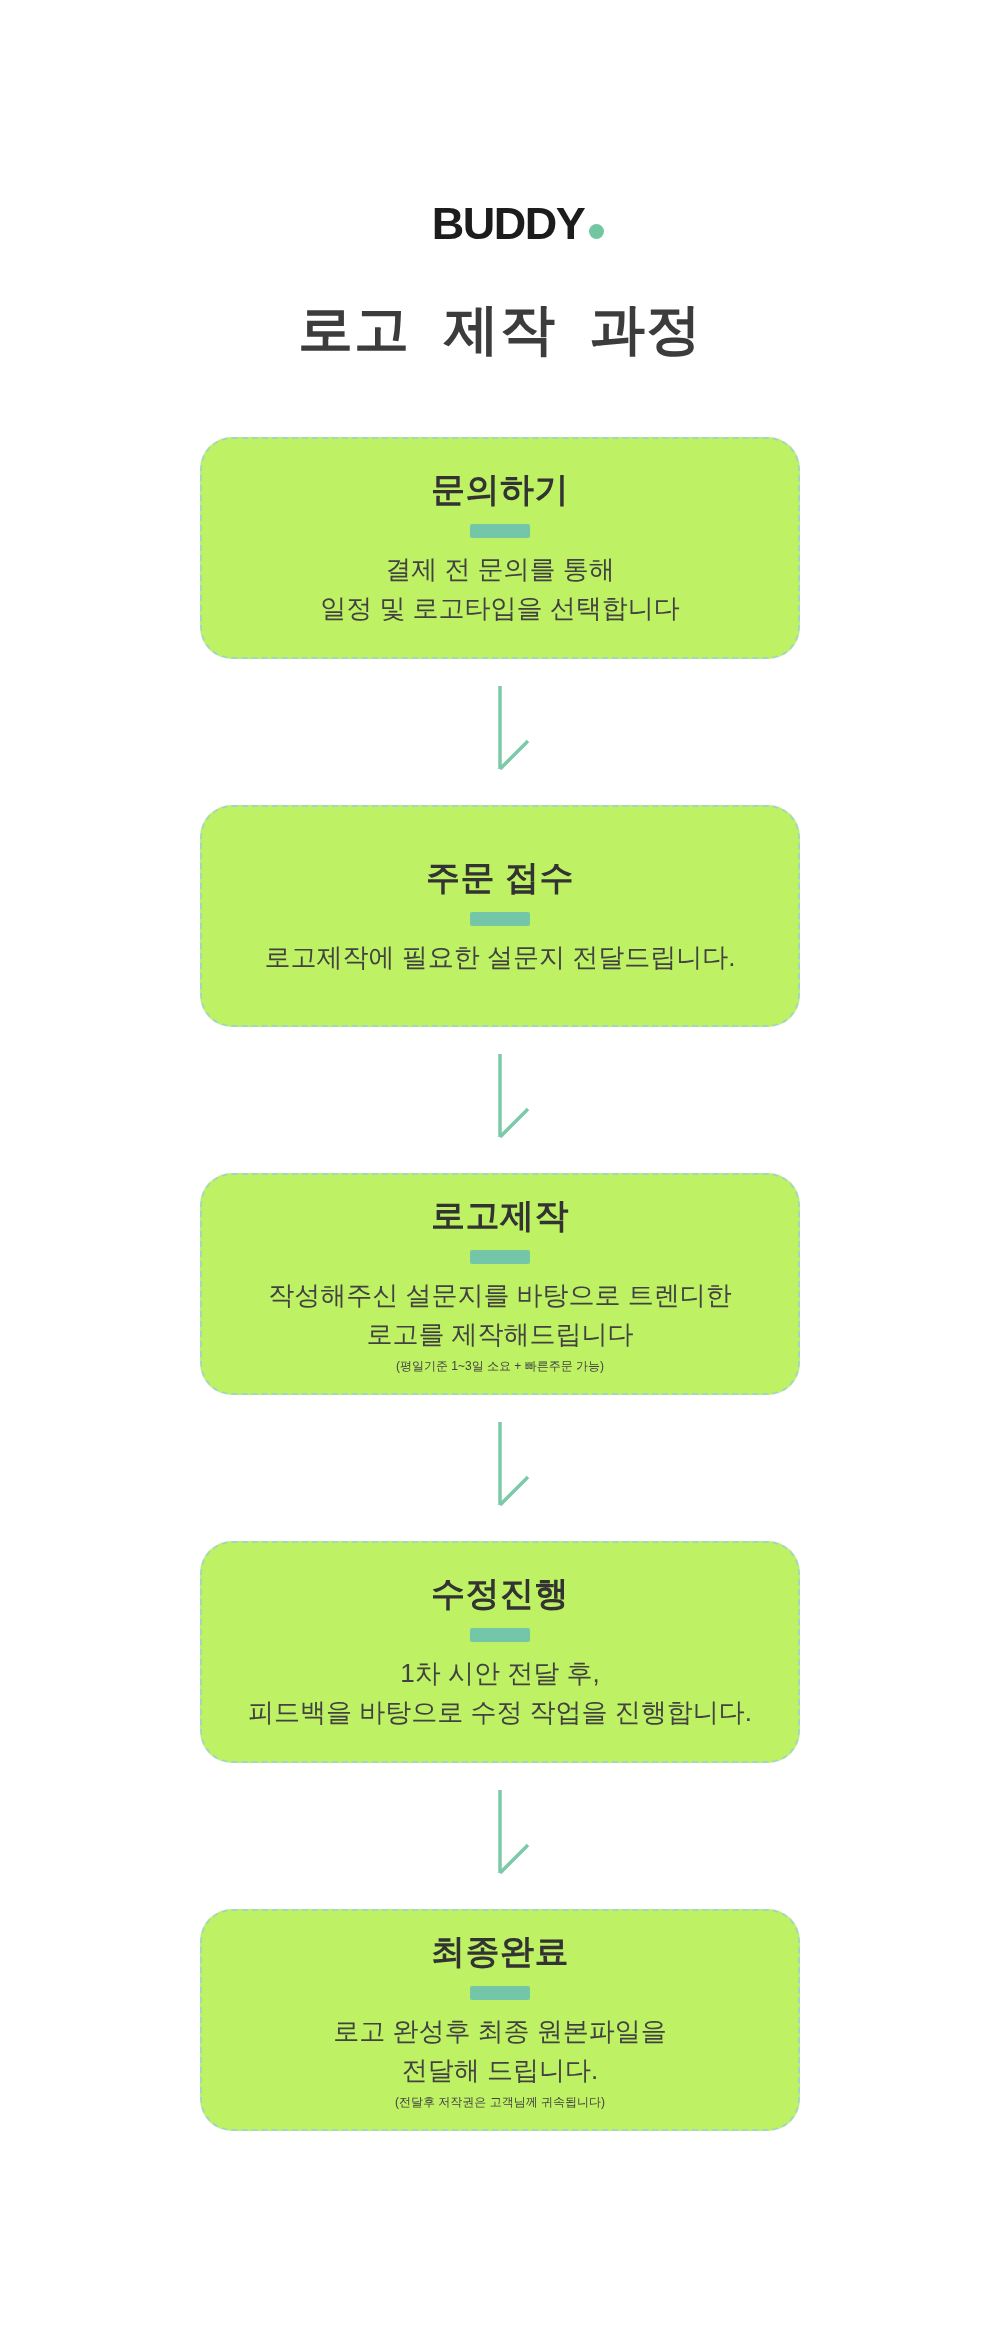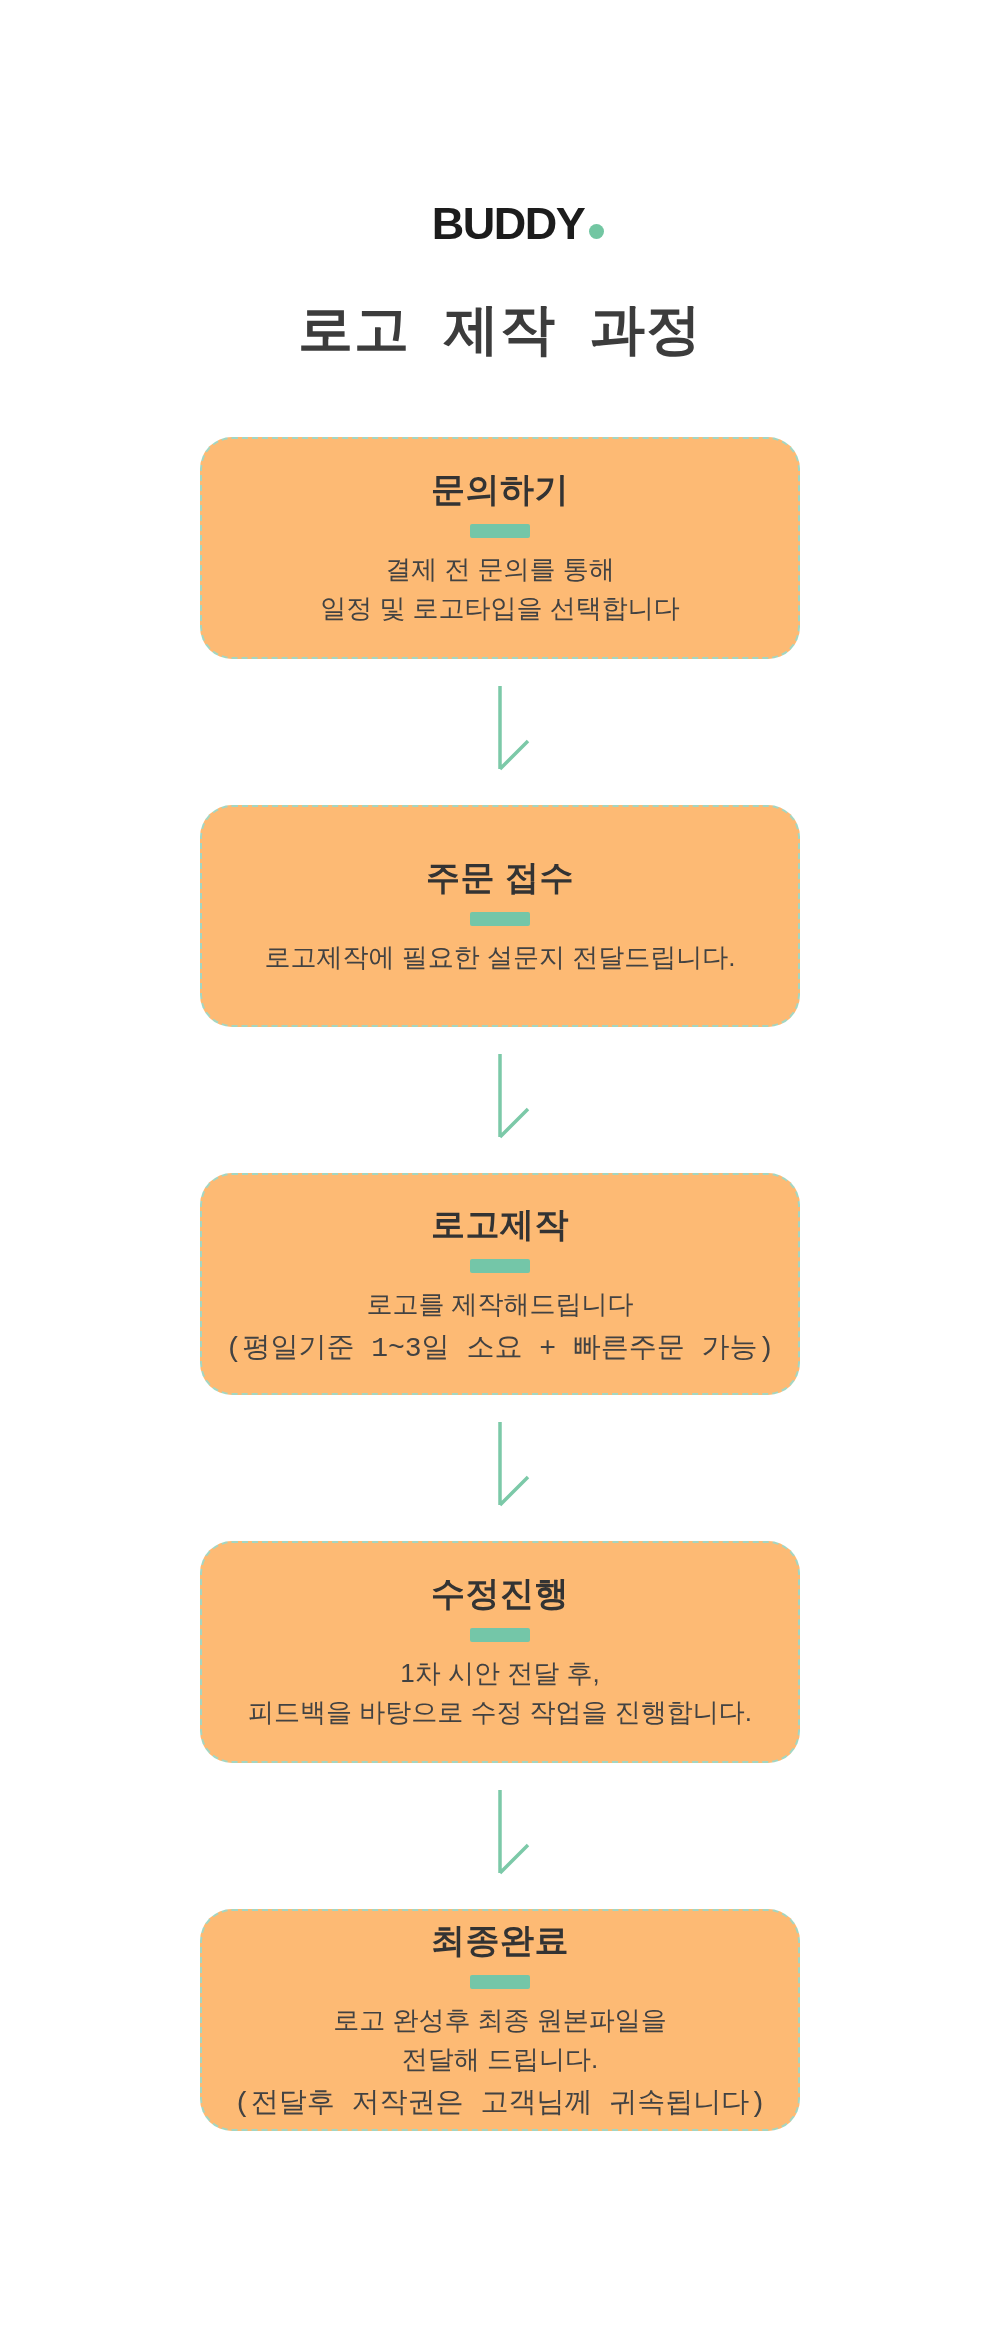--- a/index.html
+++ b/index.html
@@ -54,21 +54,21 @@
     width:600px;
     height:222px;
     margin:0 auto;
     border:2px dashed var(--card-border);
     border-radius:32px;
     display:flex;
     flex-direction:column;
     align-items:center;
     justify-content:center;
     text-align:center;
-    background:#fdba74;
+    background:#bef264;
   }
   .card-title{
     font-size:34px;
     font-weight:800;
     color:var(--card-title);
     letter-spacing:0.5px;
   }
   .bar{
     width:60px;height:14px;
     border-radius:2px;
@@ -77,23 +77,22 @@
   }
   .desc{
     margin-top:12px;
     font-size:26px;
     line-height:1.5;
     color:var(--body-text);
   }
   .desc .dline{display:block;}
   .note{
     margin-top:4px;
-    font-size:28px;
+    font-size:12px;
     color:var(--body-text);
-    font-family:Liberation Mono, monospace;
   }
   .arrow{
     display:block;
     width:62px;
     margin:26px auto 34px auto;
   }
   .arrow svg{display:block;}
 </style>
 </head>
 <body>
@@ -133,20 +132,21 @@
   <div class="arrow">
     <svg width="62" height="86" viewBox="0 0 62 86" fill="none" xmlns="http://www.w3.org/2000/svg">
       <path d="M31 1 V84 M31 84 L59 56" stroke="var(--arrow)" stroke-width="3.5"></path>
     </svg>
   </div>
 
   <section class="card">
     <h2 class="card-title">로고제작</h2>
     <div class="bar"></div>
     <p class="desc">
+      <span class="dline">작성해주신 설문지를 바탕으로 트렌디한</span>
       <span class="dline">로고를 제작해드립니다</span>
     </p>
     <p class="note">(평일기준 1~3일 소요 + 빠른주문 가능)</p>
   </section>
 
   <div class="arrow">
     <svg width="62" height="86" viewBox="0 0 62 86" fill="none" xmlns="http://www.w3.org/2000/svg">
       <path d="M31 1 V84 M31 84 L59 56" stroke="var(--arrow)" stroke-width="3.5"></path>
     </svg>
   </div>

